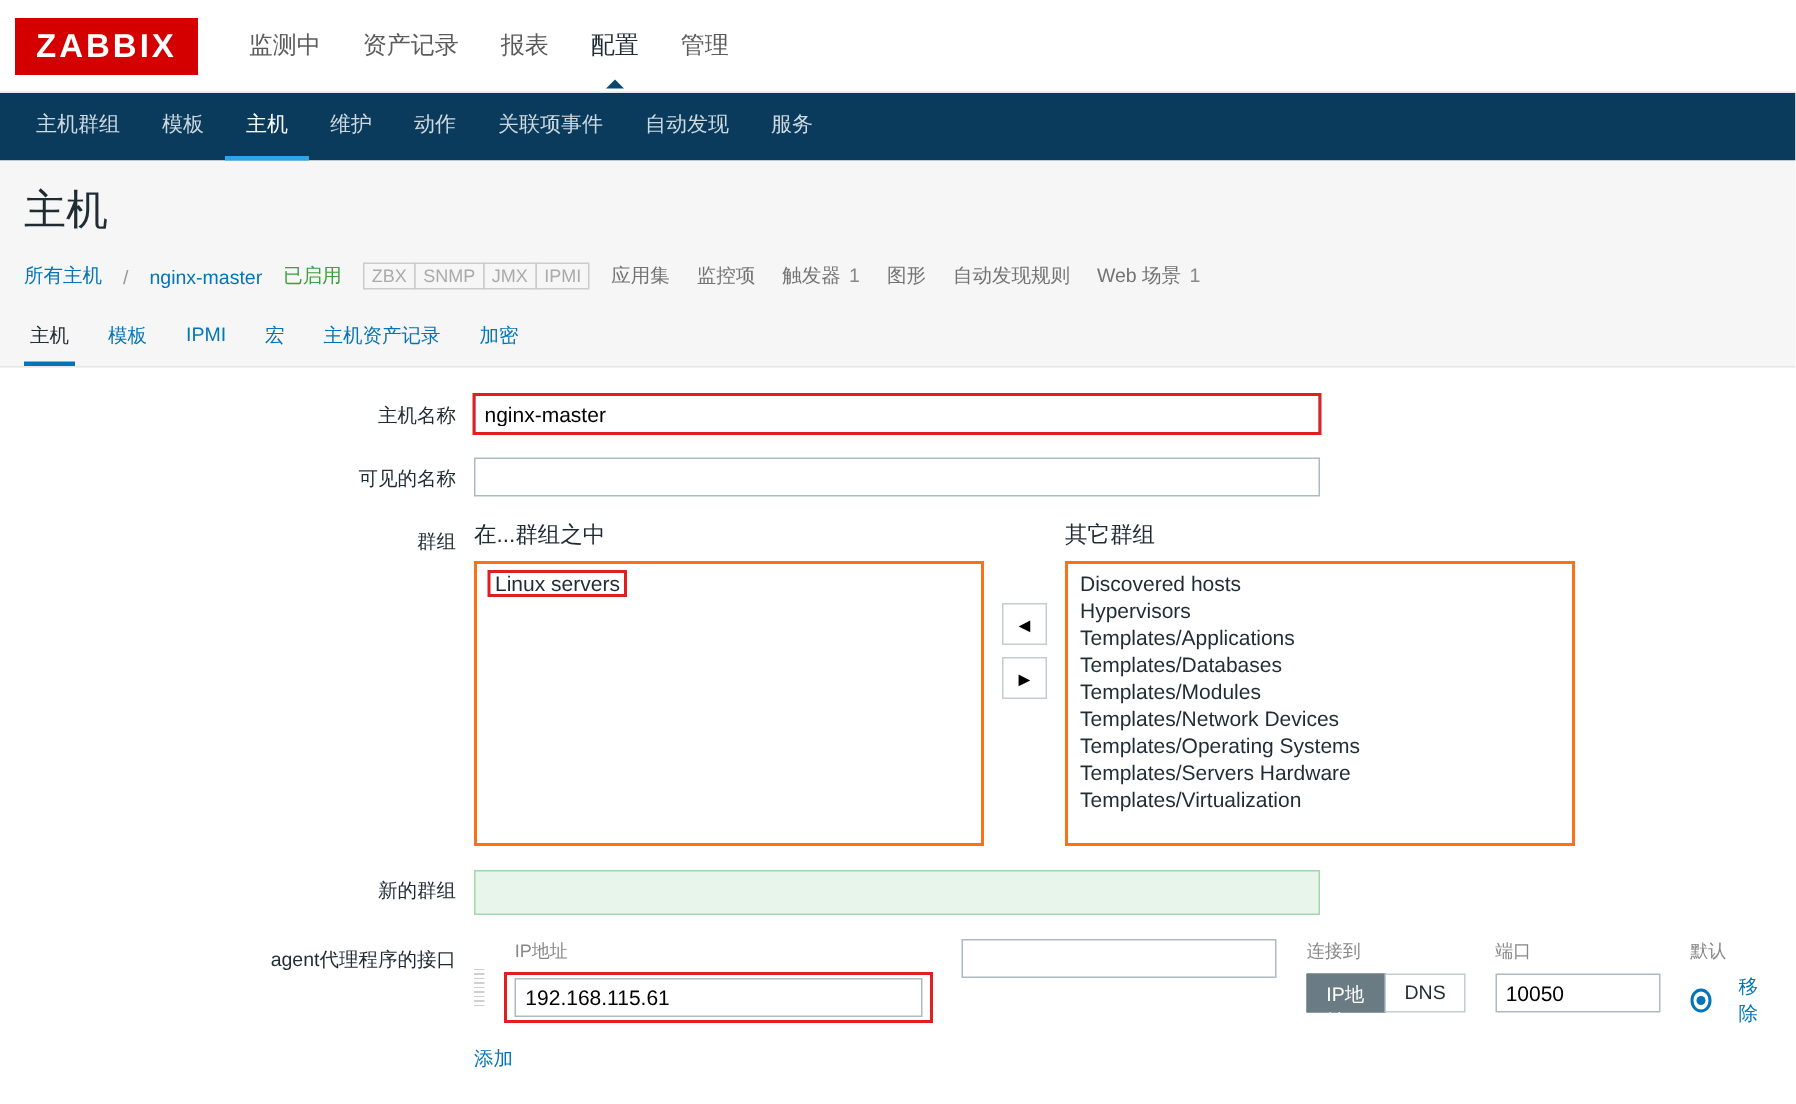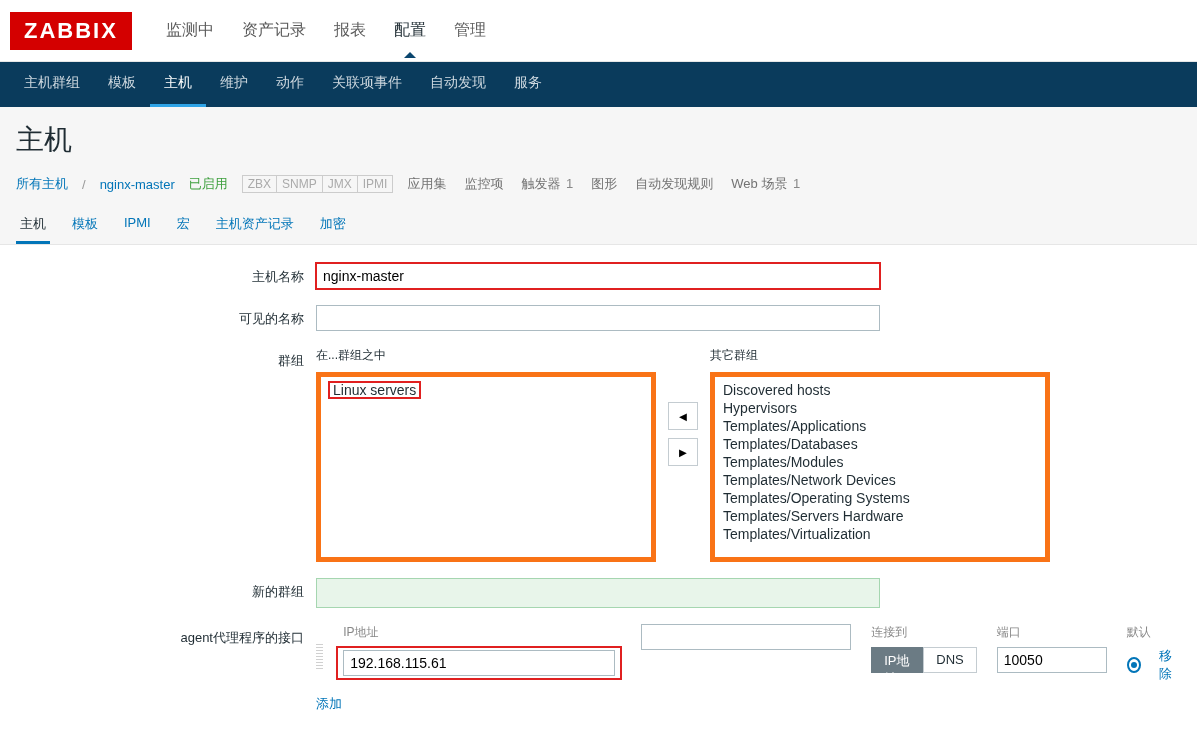--- a/index.html
+++ b/index.html
@@ -38,22 +38,22 @@
 .form-label { width: 300px; text-align: right; padding-right: 12px; color: #1f2c33; font-size: 13px; padding-top: 5px; }
 .form-field { flex: 1; }
 
 input[type=text].fld { height: 26px; border: 1px solid #acbbc2; padding: 2px 6px; font-size: 14px; }
 .hostname-input { width: 564px; border: 1px solid #4a90d9 !important; }
 .red-box { outline: 2px solid #e02020; outline-offset: -1px; display: inline-block; }
 .red-box-padded { padding: 3px 6px 3px 0; }
 
 .groups-wrap { display: flex; align-items: flex-start; }
 .group-col { display: flex; flex-direction: column; }
-.group-col-label { font-size: 12px; color: #1f2c33; margin-bottom: 8px; }
-.listbox { width: 340px; height: 190px; border: 5px solid #f97316; background: #fff; overflow-y: scroll; padding: 4px 0; }
+.group-col-label { font-size: 15px; color: #1f2c33; margin-bottom: 8px; }
+.listbox { width: 340px; height: 190px; border: 2px solid #f97316; background: #fff; overflow-y: scroll; padding: 4px 0; }
 .listbox .item { padding: 1px 8px; font-size: 14px; color: #1f2c33; cursor: default; }
 .move-btns { display: flex; flex-direction: column; margin: 55px 12px 0 12px; gap: 8px; }
 .move-btns button { width: 30px; height: 28px; border: 1px solid #c4ccd1; background: #fff; cursor: pointer; font-size: 13px; }
 
 .newgroup-input { width: 564px; height: 30px; border: 1px solid #a5d6b0; background: #e8f5ea; padding: 2px 6px; }
 
 .iface-row { display: flex; gap: 20px; align-items: flex-start; }
 .iface-col label { font-size: 12px; color: #888; display: block; margin-bottom: 6px; }
 .iface-ip { width: 272px; }
 .iface-dns { width: 210px; }

